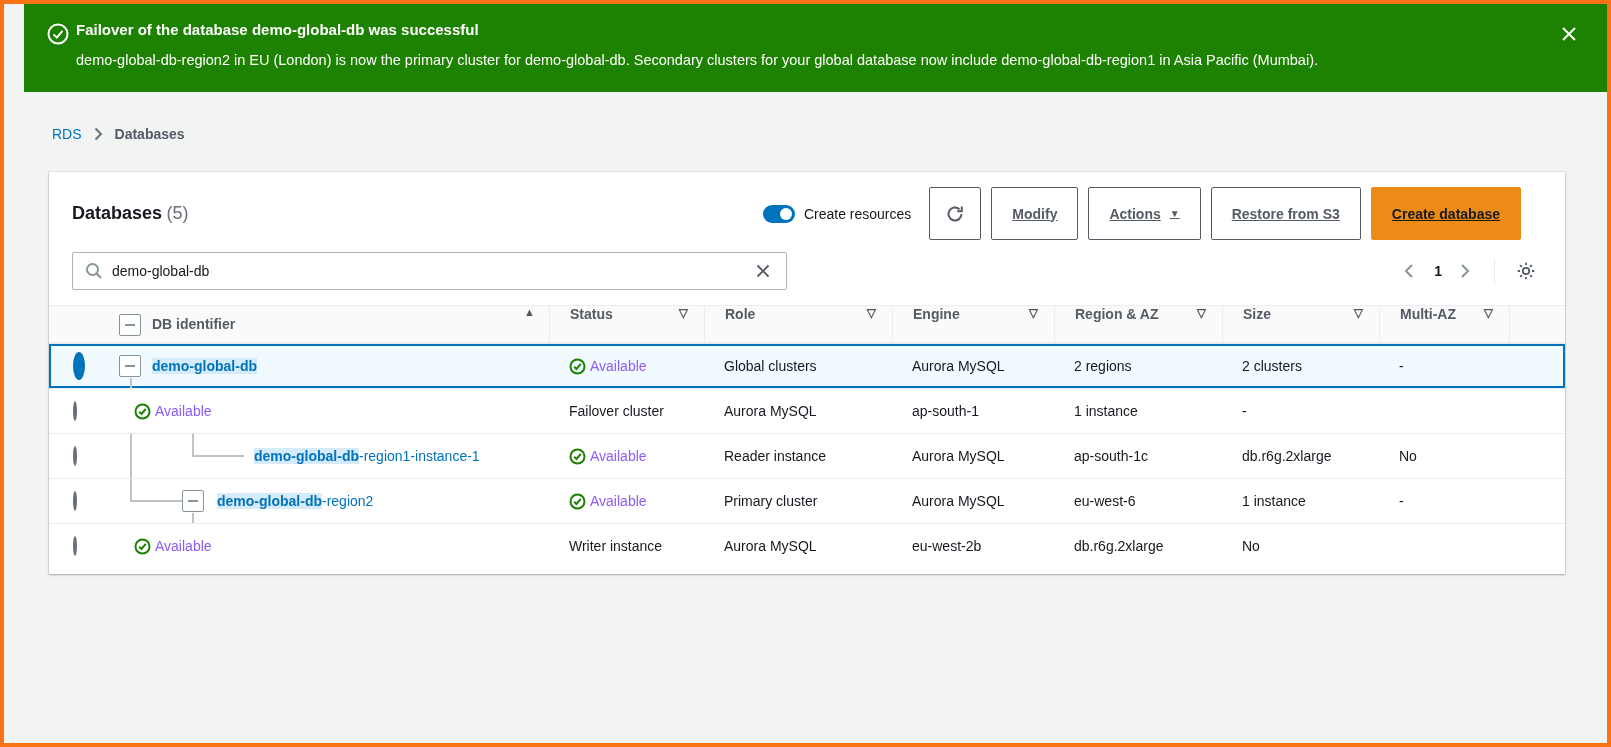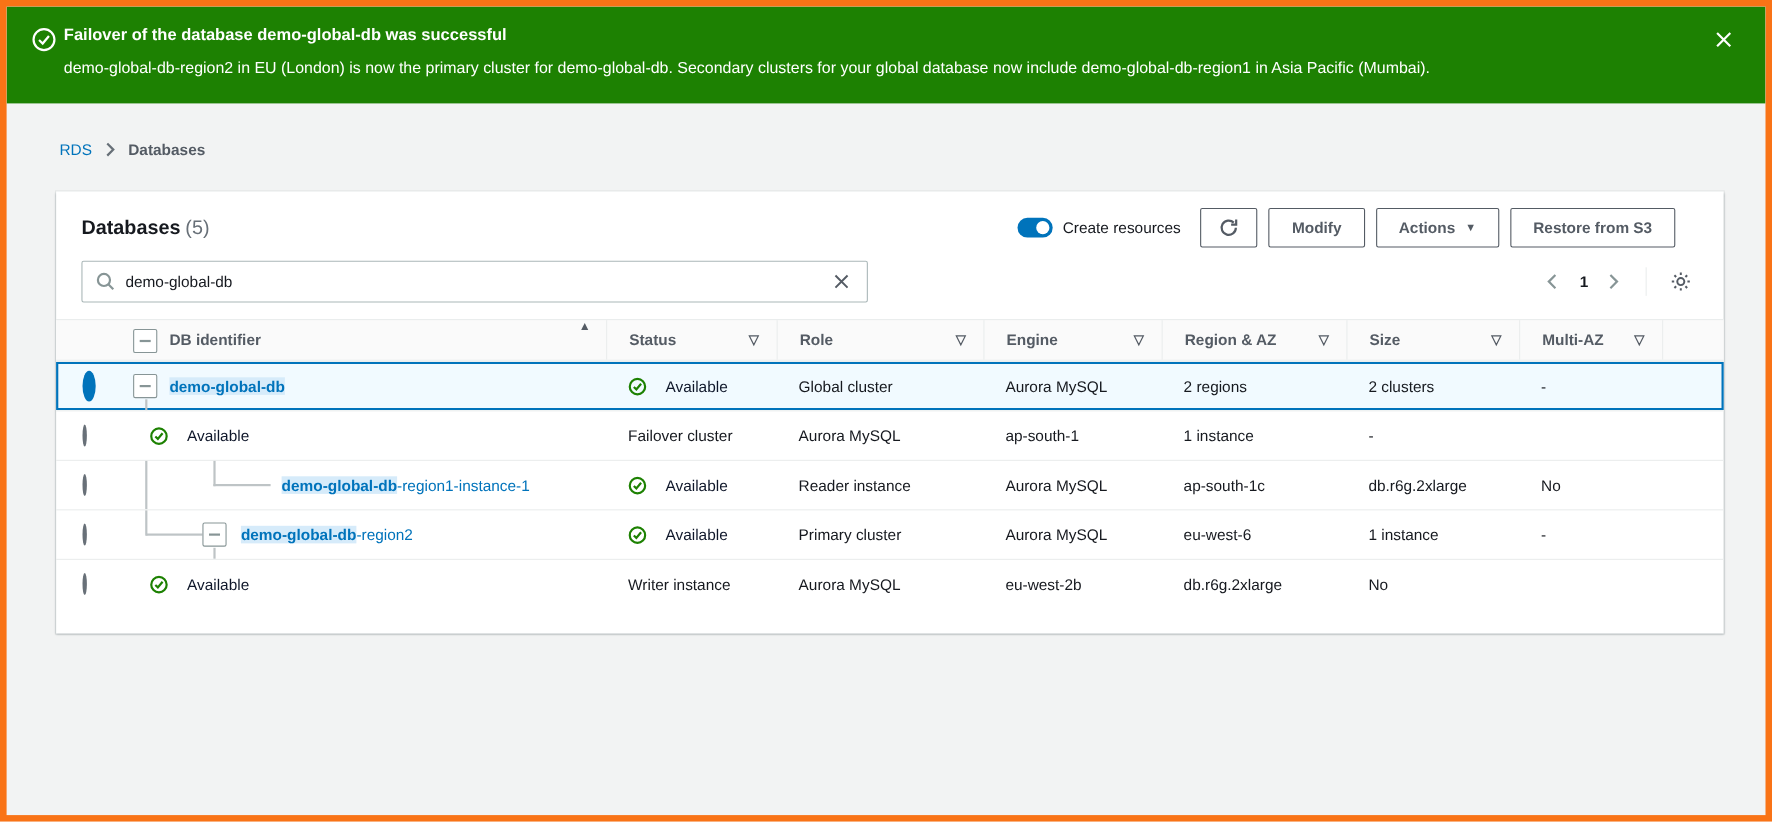--- a/index.html
+++ b/index.html
@@ -1,18 +1,18 @@
 <!DOCTYPE html>
 <html><head>
 <meta charset="utf-8">
 <style>
   * { box-sizing: border-box; margin: 0; padding: 0; }
   html,body { width:1611px; height:747px; }
   body { font-family:"Liberation Sans", sans-serif; }
-  .screen { width:1611px; height:747px; border:6px solid #f97316; background:#f2f3f3; position:relative; overflow:hidden; }
+  .screen { width:1611px; height:747px; border:4px solid #f97316; background:#f2f3f3; position:relative; overflow:hidden;padding-left:20px; }
 
   
   .flashbar { height:88px; background:#1d8102; color:#fff; position:relative; padding:16px 60px 0 22px; }
   .flash-icon { position:absolute; left:22px; top:18px; width:24px; height:24px; }
   .flash-body { margin-left:30px; }
   .flash-title { font-size:15px; font-weight:700; line-height:20px; }
   .flash-msg { font-size:14.5px; margin-top:11px; line-height:19px; }
   .flash-close { position:absolute; right:24px; top:18px; width:24px; height:24px; background:none; border:none; cursor:pointer; }
 
   
@@ -24,48 +24,48 @@
   .card { position:absolute; left:45px; top:168px; width:1516px; height:402px; background:#fff;
           box-shadow:0 1px 2px rgba(0,28,36,.3), 0 0 0 1px rgba(0,28,36,.06); }
   .card-header { display:flex; align-items:center; padding:15px 44px 8px 23px; }
   .card-title { font-size:18px; color:#16191f; font-weight:700; }
   .card-count { font-size:18px; color:#687078; font-weight:400; }
   .header-actions { margin-left:auto; display:flex; align-items:center; gap:10px; }
   .toggle-wrap { display:flex; align-items:center; gap:9px; margin-right:8px; }
   .toggle { width:32px; height:18px; border-radius:10px; background:#0073bb; position:relative; cursor:pointer; }
   .toggle-knob { position:absolute; right:3px; top:3px; width:12px; height:12px; border-radius:50%; background:#fff; }
   .toggle-label { font-size:14px; color:#16191f; }
-  .btn { height:36px; padding:0 20px; border:1px solid #545b64; border-radius:2px; background:#fff; color:#545b64;
-         font-family:"Liberation Sans", sans-serif; font-weight:700; font-size:14px; display:flex; align-items:center; gap:9px; cursor:pointer; }
+  .btn { height:53px; padding:0 20px; border:1px solid #545b64; border-radius:2px; background:#fff; color:#545b64;
+         font-family:"Liberation Sans", sans-serif; font-weight:700; font-size:14px; display:flex; align-items:center; gap:9px; cursor:pointer;text-decoration:underline; }
   .btn-icon-only { width:52px; padding:0; justify-content:center; }
   .btn-primary { background:#ec8b16; border-color:#ec8b16; color:#16191f; }
   .caret { font-size:10px; color:#545b64; }
 
   
   .filter-row { display:flex; align-items:center; padding:4px 28px 15px 23px; }
   .search-box { width:715px; height:38px; border:1px solid #aab7b8; border-radius:2px; background:#fff;
                 display:flex; align-items:center; padding:0 12px; gap:9px; }
   .search-box input { flex:1; border:none; outline:none; font-size:14px; color:#16191f; font-family:"Liberation Sans", sans-serif; }
   .clear-btn { background:none; border:none; cursor:pointer; width:20px; height:20px; }
   .pagination { margin-left:auto; display:flex; align-items:center; gap:16px; }
   .page-btn { background:none; border:none; cursor:pointer; width:16px; height:16px; }
   .page-num { font-size:14px; font-weight:700; color:#16191f; cursor:pointer; }
   .pg-divider { width:1px; height:26px; background:#eaeded; margin:0 4px; }
   .gear-btn { background:none; border:none; cursor:pointer; width:22px; height:22px; }
 
   
   .trow { display:grid; grid-template-columns:65px 435px 155px 188px 162px 168px 157px 130px 1fr;
           align-items:center; height:45px; border-top:1px solid #eaeded; position:relative; font-size:14px; color:#16191f; }
   .thead { height:38px; background:#fafafa; font-weight:700; color:#545b64; border-bottom:1px solid #eaeded; }
-  .hcell { position:relative; height:100%; display:flex; align-items:center; padding-left:20px; }
+  .hcell { position:relative; height:100%; display:flex; padding-left:20px; }
   .hcell.hdiv { border-left:1px solid #eaeded; }
   .filtertri { position:absolute; right:16px; font-size:12px; color:#545b64; cursor:pointer; }
   .sorttri { position:absolute; right:14px; font-size:11px; color:#545b64; cursor:pointer; }
   .cell { padding-left:20px; }
-  .status-cell { color:#0f172a; display:flex; align-items:center; gap:17px; padding-left:20px; }
+  .status-cell { color:#8b5cf6; display:flex; align-items:center; gap:4px; padding-left:20px; }
   .selected { background:#f1faff; box-shadow:inset 0 0 0 2px #0073bb; }
   .radio { width:18px; height:18px; border-radius:50%; border:2px solid #687078; margin-left:24px; background:#fff; cursor:pointer; }
   .radio.on { border:6px solid #0073bb; }
   .idcell { position:relative; height:100%; }
   .ebox { position:absolute; top:11px; width:22px; height:22px; border:1px solid #879596; background:#fff; border-radius:2px; cursor:pointer; }
   .ebox::after { content:""; position:absolute; left:5px; right:5px; top:50%; height:2px; margin-top:-1px; background:#879596; }
   .idlabel { position:absolute; top:50%; transform:translateY(-50%); color:#0073bb; white-space:nowrap; cursor:pointer; text-decoration:none; }
   .idlabel b { background:#d6ebfa; }
   .tl { position:absolute; background:#bec4c6; }
   .hd-ebox { position:absolute; left:5px; top:8px; width:22px; height:22px; border:1px solid #879596; background:#fff; border-radius:2px; cursor:pointer; }
@@ -129,20 +129,23 @@
         <button class="btn">
             <span>Modify</span>
           </button>
         <button class="btn">
           <span>Actions</span>
           <span class="caret">▼</span>
         </button>
         <button class="btn">
             <span>Restore from S3</span>
           </button>
+        <button class="btn btn-primary">
+            <span>Create database</span>
+          </button>
       </div>
     </div>
 
     <div class="filter-row">
       <div class="search-box">
         <span>
           <svg width="18" height="18" viewBox="0 0 18 18">
               <circle cx="7.5" cy="7.5" r="5.5" fill="none" stroke="#879596" stroke-width="2"></circle>
               <path d="M11.7 11.7 L16 16" stroke="#879596" stroke-width="2"></path>
             </svg>
@@ -223,21 +226,21 @@
         </div>
         <div class="status-cell">
           <span>
             <svg width="17" height="17" viewBox="0 0 17 17">
                 <circle cx="8.5" cy="8.5" r="7" fill="none" stroke="#1d8102" stroke-width="2"></circle>
                 <path d="M5.2 8.8 L7.5 11 L11.8 5.8" fill="none" stroke="#1d8102" stroke-width="2"></path>
               </svg>
           </span>
           <span>Available</span>
         </div>
-        <div class="cell">Global cluster</div>
+        <div class="cell">Global clusters</div>
         <div class="cell">Aurora MySQL</div>
         <div class="cell">2 regions</div>
         <div class="cell">2 clusters</div>
         <div class="cell">-</div>
         <div></div>
       </div>
 
       <div class="trow">
         <div><span class="radio"></span></div>
         <div class="status-cell">

